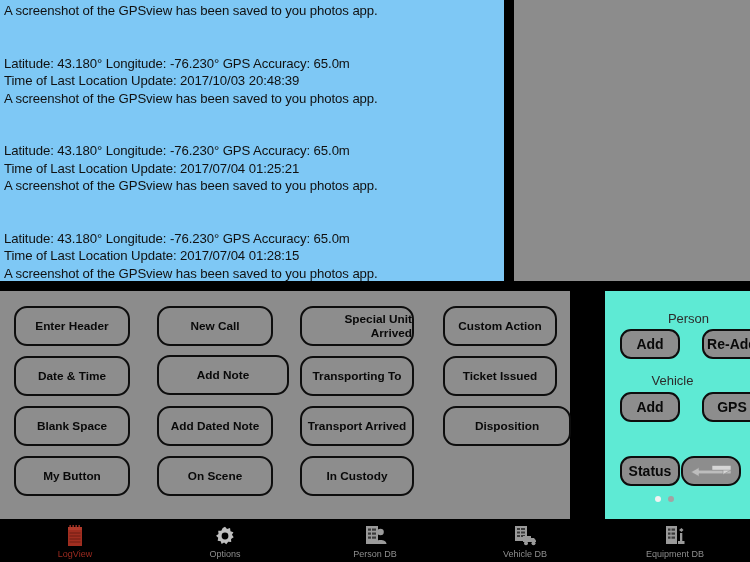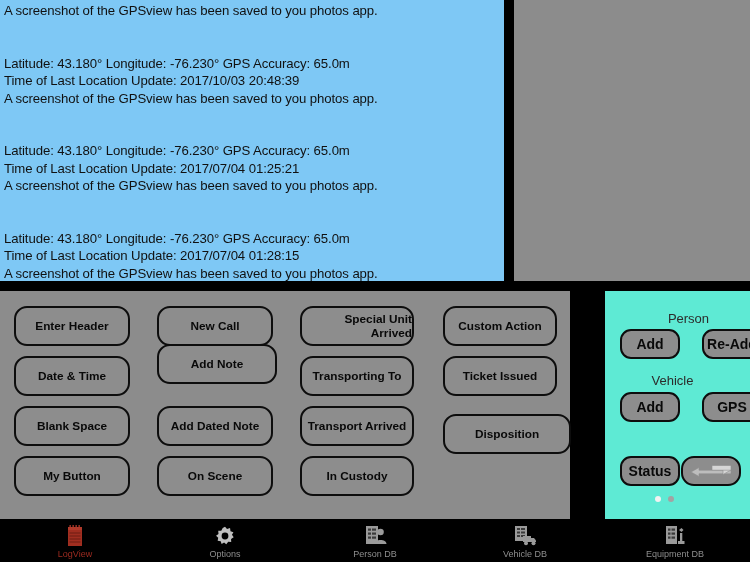--- a/index.html
+++ b/index.html
@@ -143,32 +143,32 @@
 
   <div class="divider-h"></div>
 
   <div class="grid-panel">
     <div class="gbtn" style="left:14px;top:15px;width:116px;">Enter Header</div>
     <div class="gbtn" style="left:14px;top:65px;width:116px;">Date &amp; Time</div>
     <div class="gbtn" style="left:14px;top:115px;width:116px;">Blank Space</div>
     <div class="gbtn" style="left:14px;top:165px;width:116px;">My Button</div>
 
     <div class="gbtn" style="left:157px;top:15px;width:116px;">New Call</div>
-    <div class="gbtn" style="left:157px;top:53px;width:120px;">Add Note</div>
+    <div class="gbtn" style="left:157px;top:64px;width:132px;">Add Note</div>
     <div class="gbtn" style="left:157px;top:115px;width:116px;">Add Dated Note</div>
     <div class="gbtn" style="left:157px;top:165px;width:116px;">On Scene</div>
 
     <div class="gbtn" style="left:300px;top:15px;width:114px;">Special Unit Arrived</div>
     <div class="gbtn" style="left:300px;top:65px;width:114px;">Transporting To</div>
     <div class="gbtn" style="left:300px;top:115px;width:114px;">Transport Arrived</div>
     <div class="gbtn" style="left:300px;top:165px;width:114px;">In Custody</div>
 
     <div class="gbtn" style="left:443px;top:15px;width:114px;">Custom Action</div>
     <div class="gbtn" style="left:443px;top:65px;width:114px;">Ticket Issued</div>
-    <div class="gbtn" style="left:443px;top:123px;width:128px;">Disposition</div>
+    <div class="gbtn" style="left:443px;top:115px;width:128px;">Disposition</div>
   </div>
 
   <div class="side-panel">
     <div class="section-label" style="left:0;top:20px;width:167px;">Person</div>
     <div class="sbtn" style="left:15px;top:38px;">Add</div>
     <div class="sbtn" style="left:97px;top:38px;">Re-Add</div>
 
     <div class="section-label" style="left:0;top:82px;width:135px;text-align:center;">Vehicle</div>
     <div class="sbtn" style="left:15px;top:101px;">Add</div>
     <div class="sbtn" style="left:97px;top:101px;">GPS</div>

